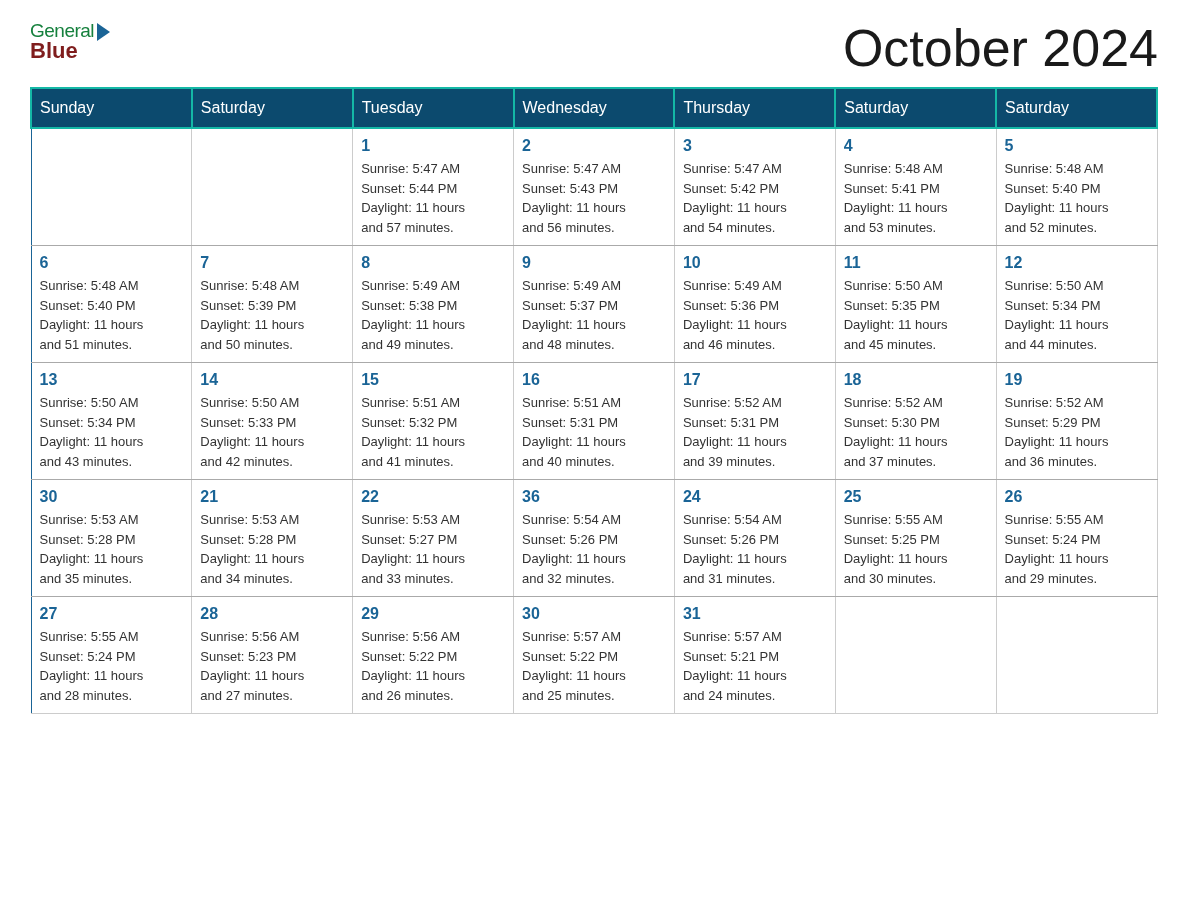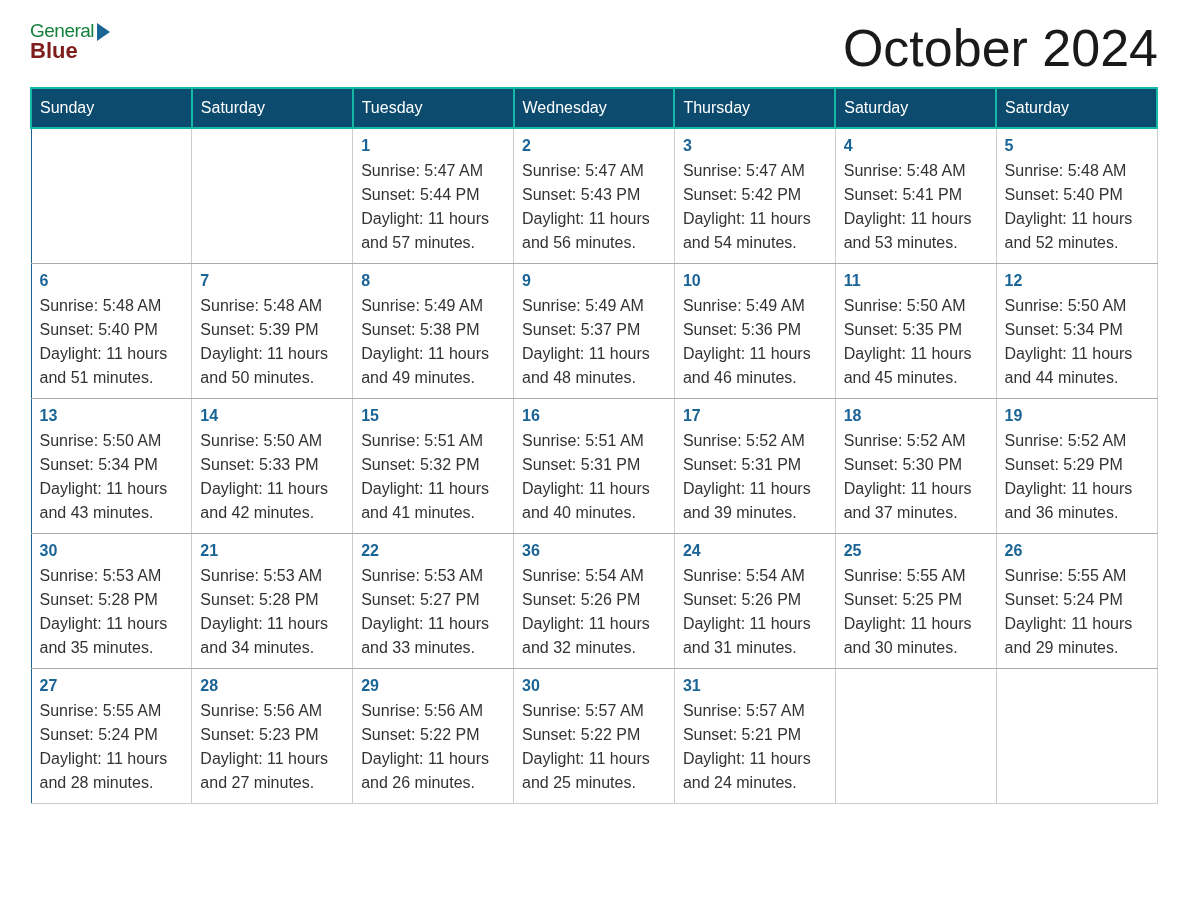--- a/index.html
+++ b/index.html
@@ -74,21 +74,21 @@
       min-height: 100px;
       height: 110px;
     }
     .day-num {
       font-size: 16px;
       color: #1a6496;
       font-weight: bold;
       margin-bottom: 4px;
     }
     .day-info {
-      font-size: 16px;
+      font-size: 13px;
       line-height: 1.5;
       color: #333;
     }
     tbody tr:not(:last-child) td {
       border-bottom: 1px solid #aaa;
     }
     tbody tr td:first-child {
       border-left: 1px solid #1a6496;
     }
     .empty-cell {

